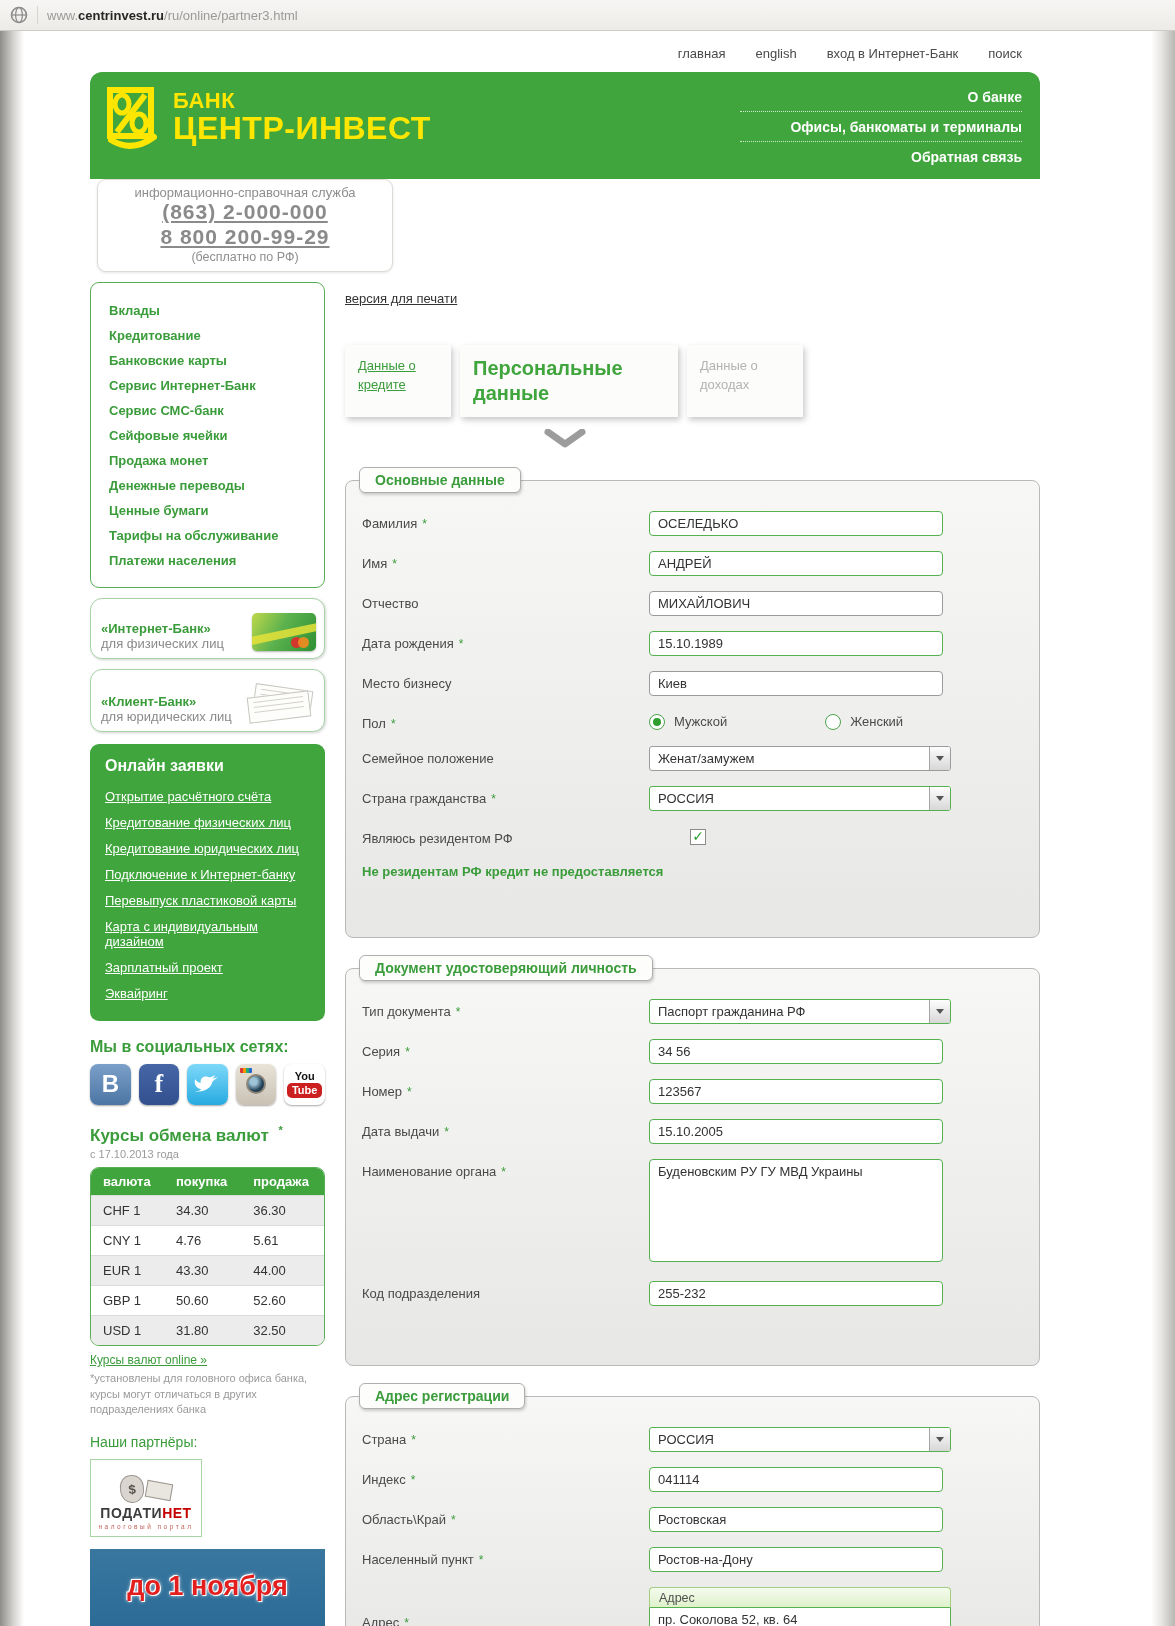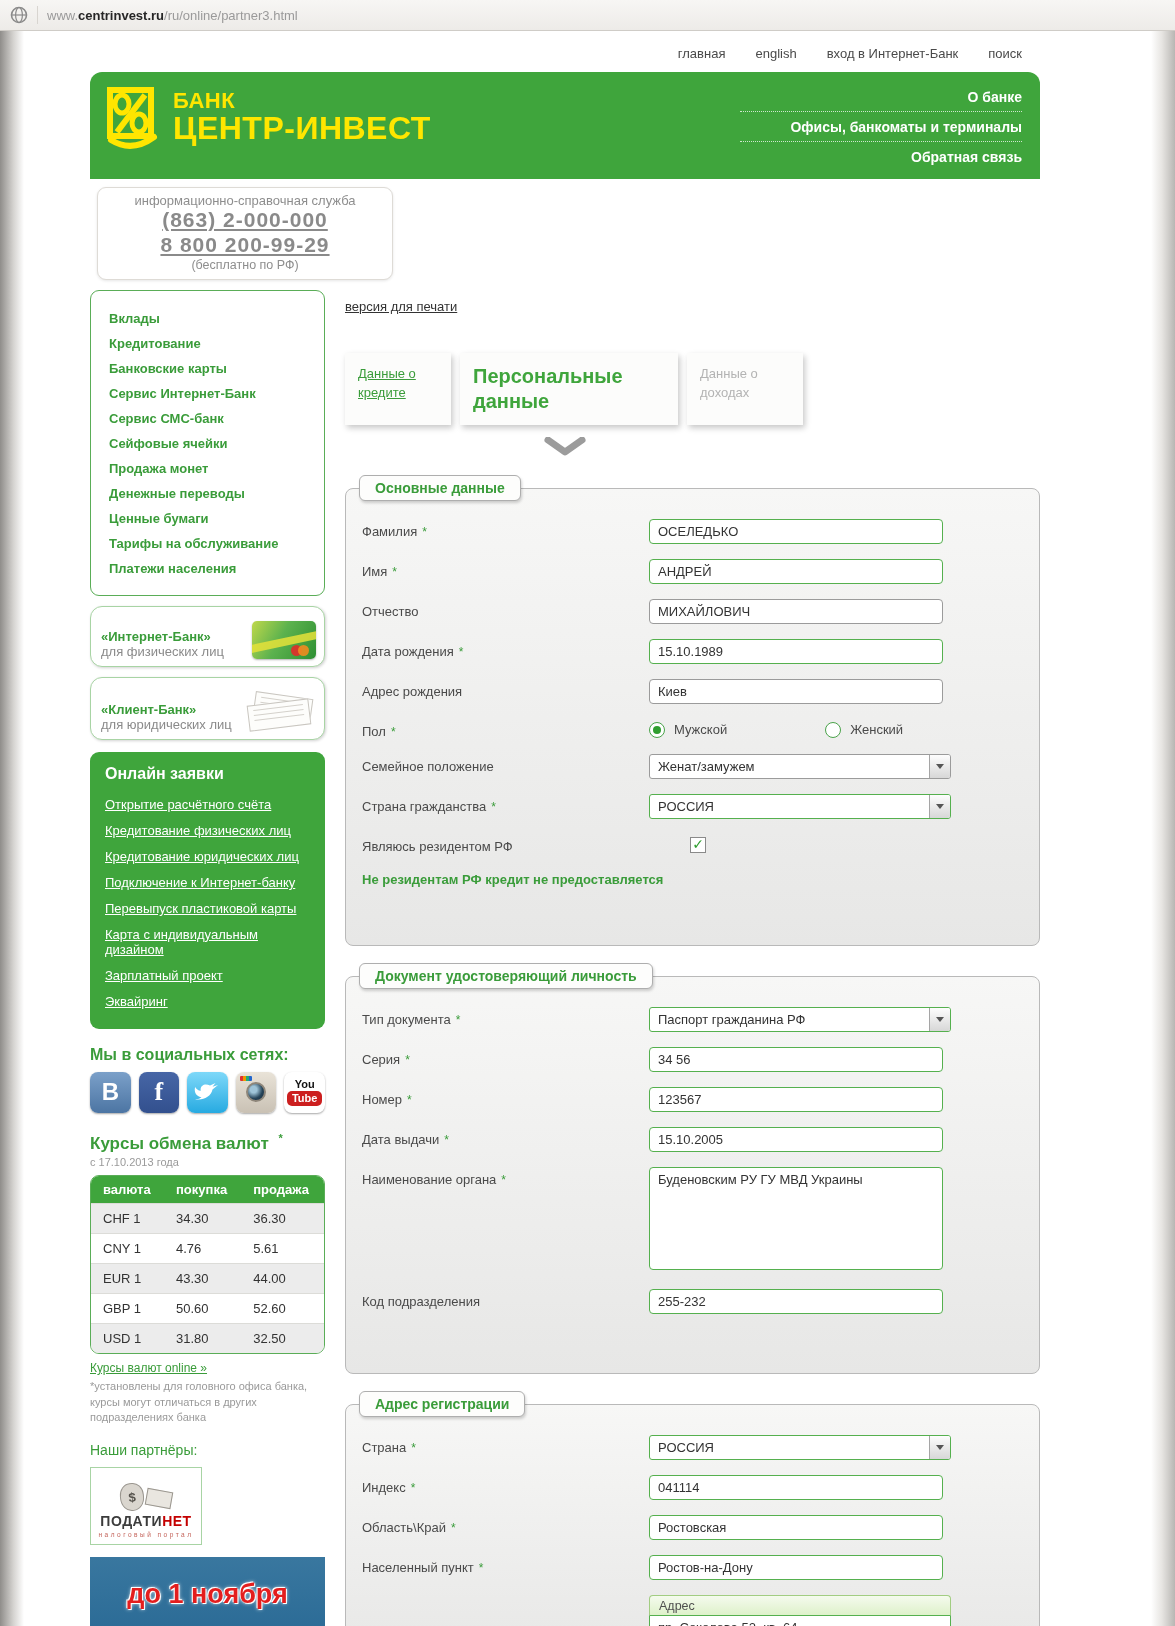--- a/index.html
+++ b/index.html
@@ -58,21 +58,21 @@
     flex:none; width:141px; background:#fff; border-radius:6px;
     color:#3fa53c; font-weight:bold; font-size:14px; line-height:1.3;
     padding:5px 10px; min-height:48px; cursor:pointer;
   }
   .atab.active{
     background:transparent; border:1px solid #e8e000; color:#f3ef00; width:143px;
   }
   .phone-card{
     margin-left:7px; width:296px; background:#fff; border:1px solid #dedbd6;
     border-radius:9px; box-shadow:0 1px 3px rgba(0,0,0,.10);
-    text-align:center; color:#8e8e8e; padding:5px 4px 7px; margin-top:8px;
+    text-align:center; color:#8e8e8e; padding:5px 4px 7px; margin-top:0;
   }
   .pc-caption{ font-size:13px; }
   .pc-phone{ font-size:21px; font-weight:bold; letter-spacing:1px; color:#8a8a8a; line-height:1.18;text-decoration:underline;}
   .pc-note{ font-size:12.5px; }
 
   
   .columns{ display:flex; gap:20px; margin-top:10px; align-items:flex-start; }
   .sidebar{ width:235px; flex:none; }
   .main{ width:695px; flex:none; }
 
@@ -454,21 +454,21 @@
             <div class="flabel"><span>Отчество</span></div>
             <div class="fcontrol"><input class="tinput" value="МИХАЙЛОВИЧ" style=""></div>
           </div>
 
           <div class="frow">
             <div class="flabel"><span>Дата рождения</span><span class="req">*</span></div>
             <div class="fcontrol"><input class="tinput green" value="15.10.1989" style=""></div>
           </div>
 
           <div class="frow">
-            <div class="flabel"><span>Адрес рождения</span></div>
+            <div class="flabel"><span>Место бизнесу</span></div>
             <div class="fcontrol"><input class="tinput" value="Киев" style=""></div>
           </div>
 
           <div class="frow">
             <div class="flabel"><span>Пол</span><span class="req">*</span></div>
             <div class="fcontrol radio-group">
               <span class="radio checked">
                   <span class="dot"></span>
                 </span>
               <span class="radio-label first">Мужской</span>

